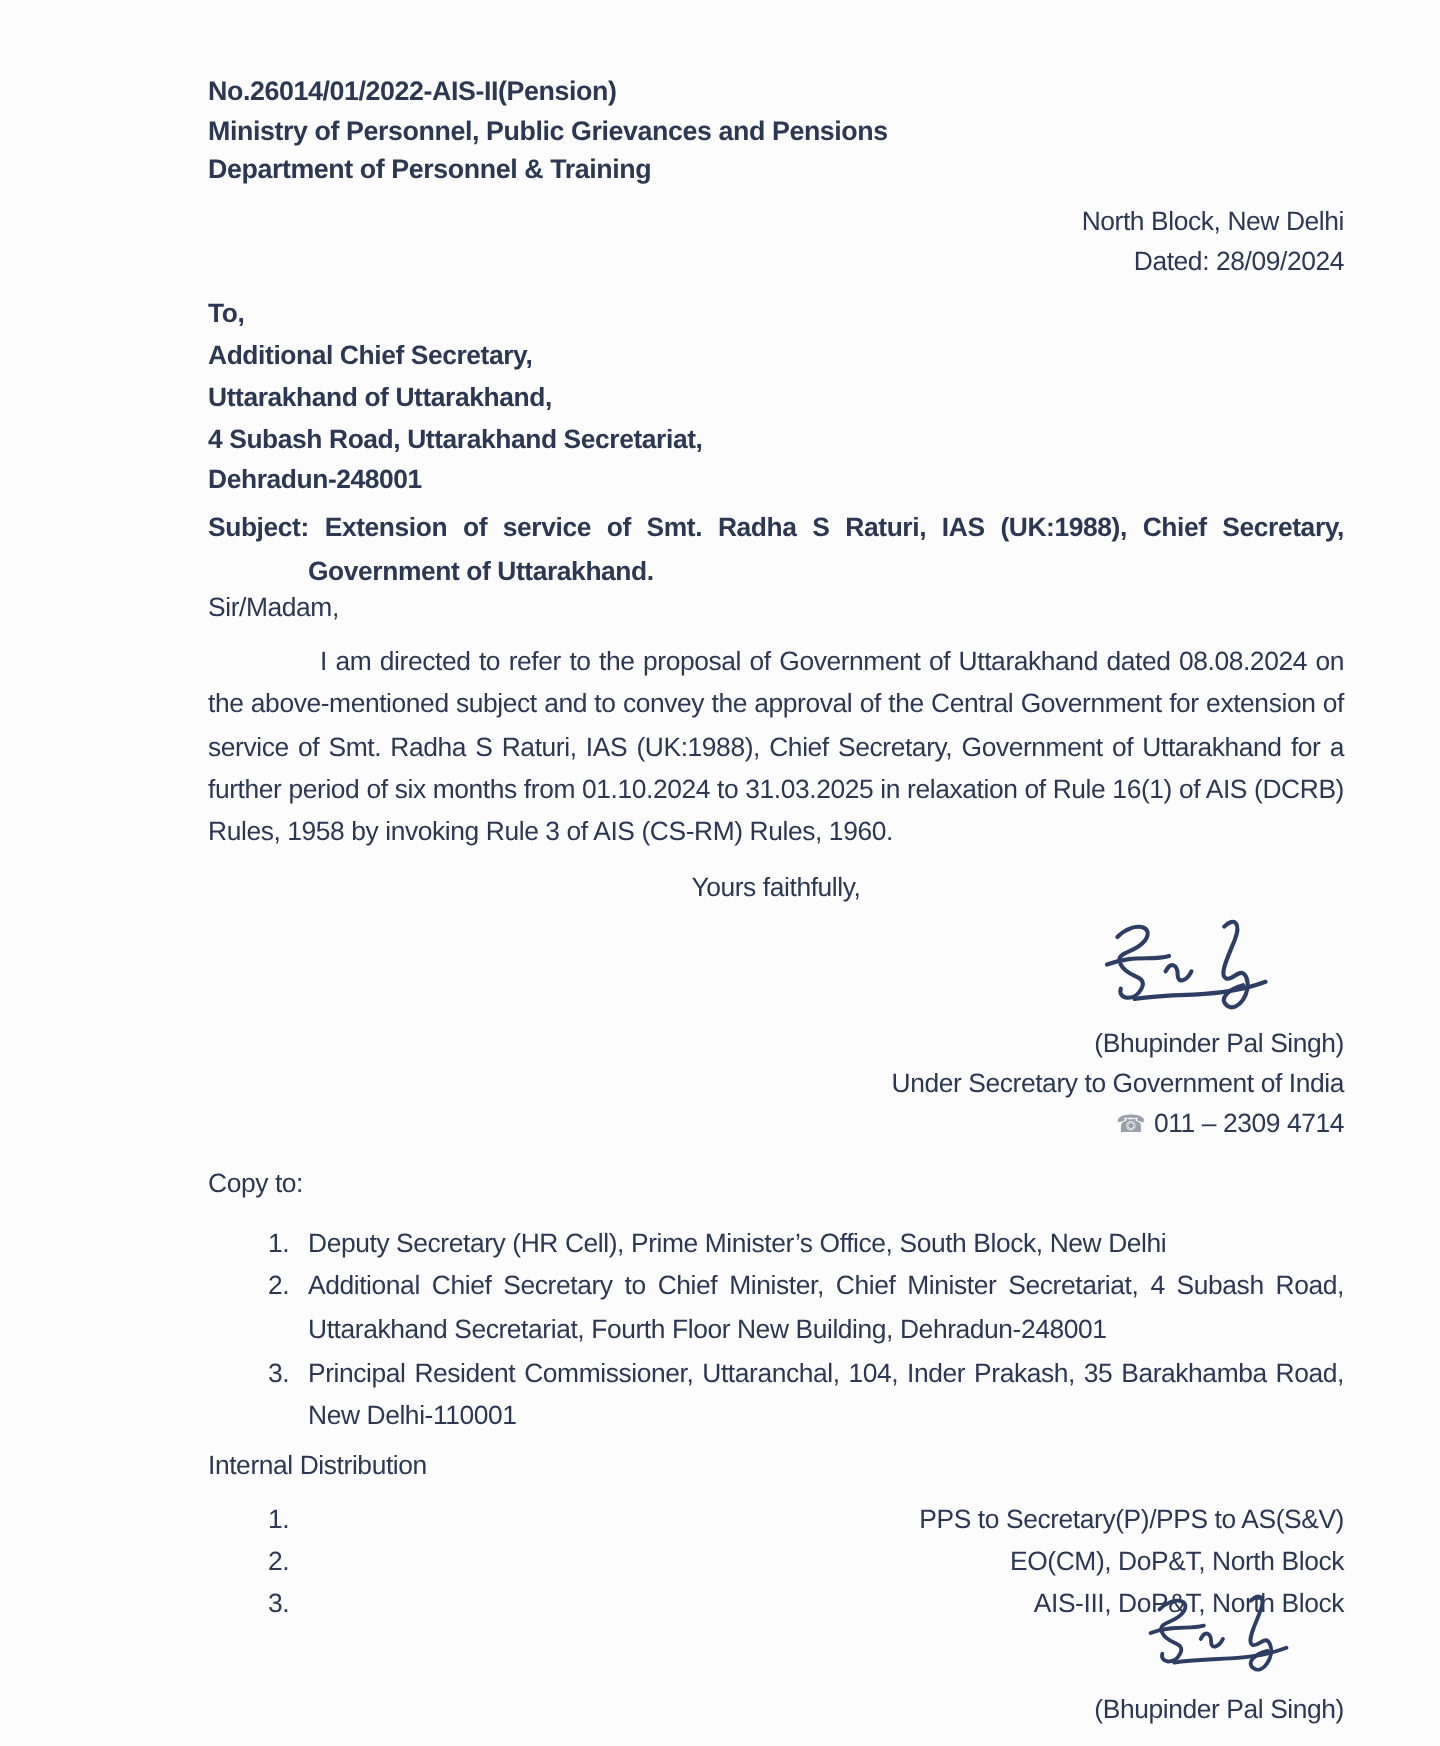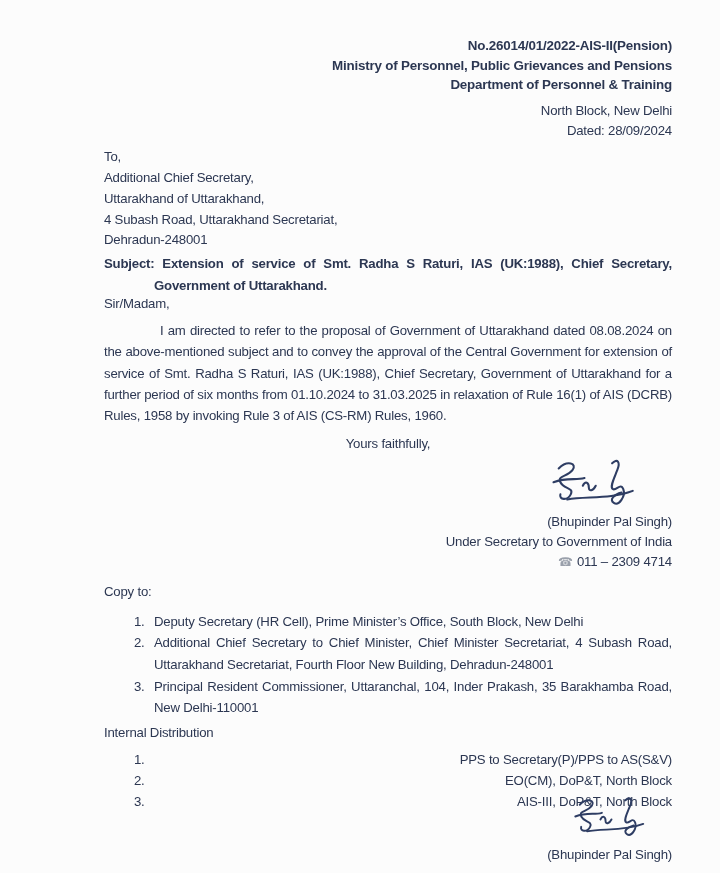--- a/index.html
+++ b/index.html
@@ -9,26 +9,26 @@
     width:720px; height:873px;
     background:#fcfcfc;
     font-family:"Liberation Sans", sans-serif;
     color:#2c3752;
     font-size:13.2px;
     letter-spacing:-0.2px;
     overflow:hidden;
   }
   .content { padding:36px 48px 0 104px; }
 
-  .head { text-align:right; font-weight:bold; line-height:19.7px; font-size:13.4px; }
+  .head { text-align:left; font-weight:bold; line-height:19.7px; font-size:13.4px; }
   .head div { white-space:nowrap; }
 
   .dateline { text-align:right; margin-top:6px; line-height:19.5px; }
 
-  .to-block { margin-top:7px; line-height:20.8px; }
+  .to-block { margin-top:7px; line-height:20.8px;font-weight:bold; }
 
   .subject {
     margin-top:2px;
     font-weight:bold;
     line-height:21.5px;
     padding-left:50px; text-indent:-50px;
     text-align:justify;
   }
 
   .greeting { line-height:16px; }

